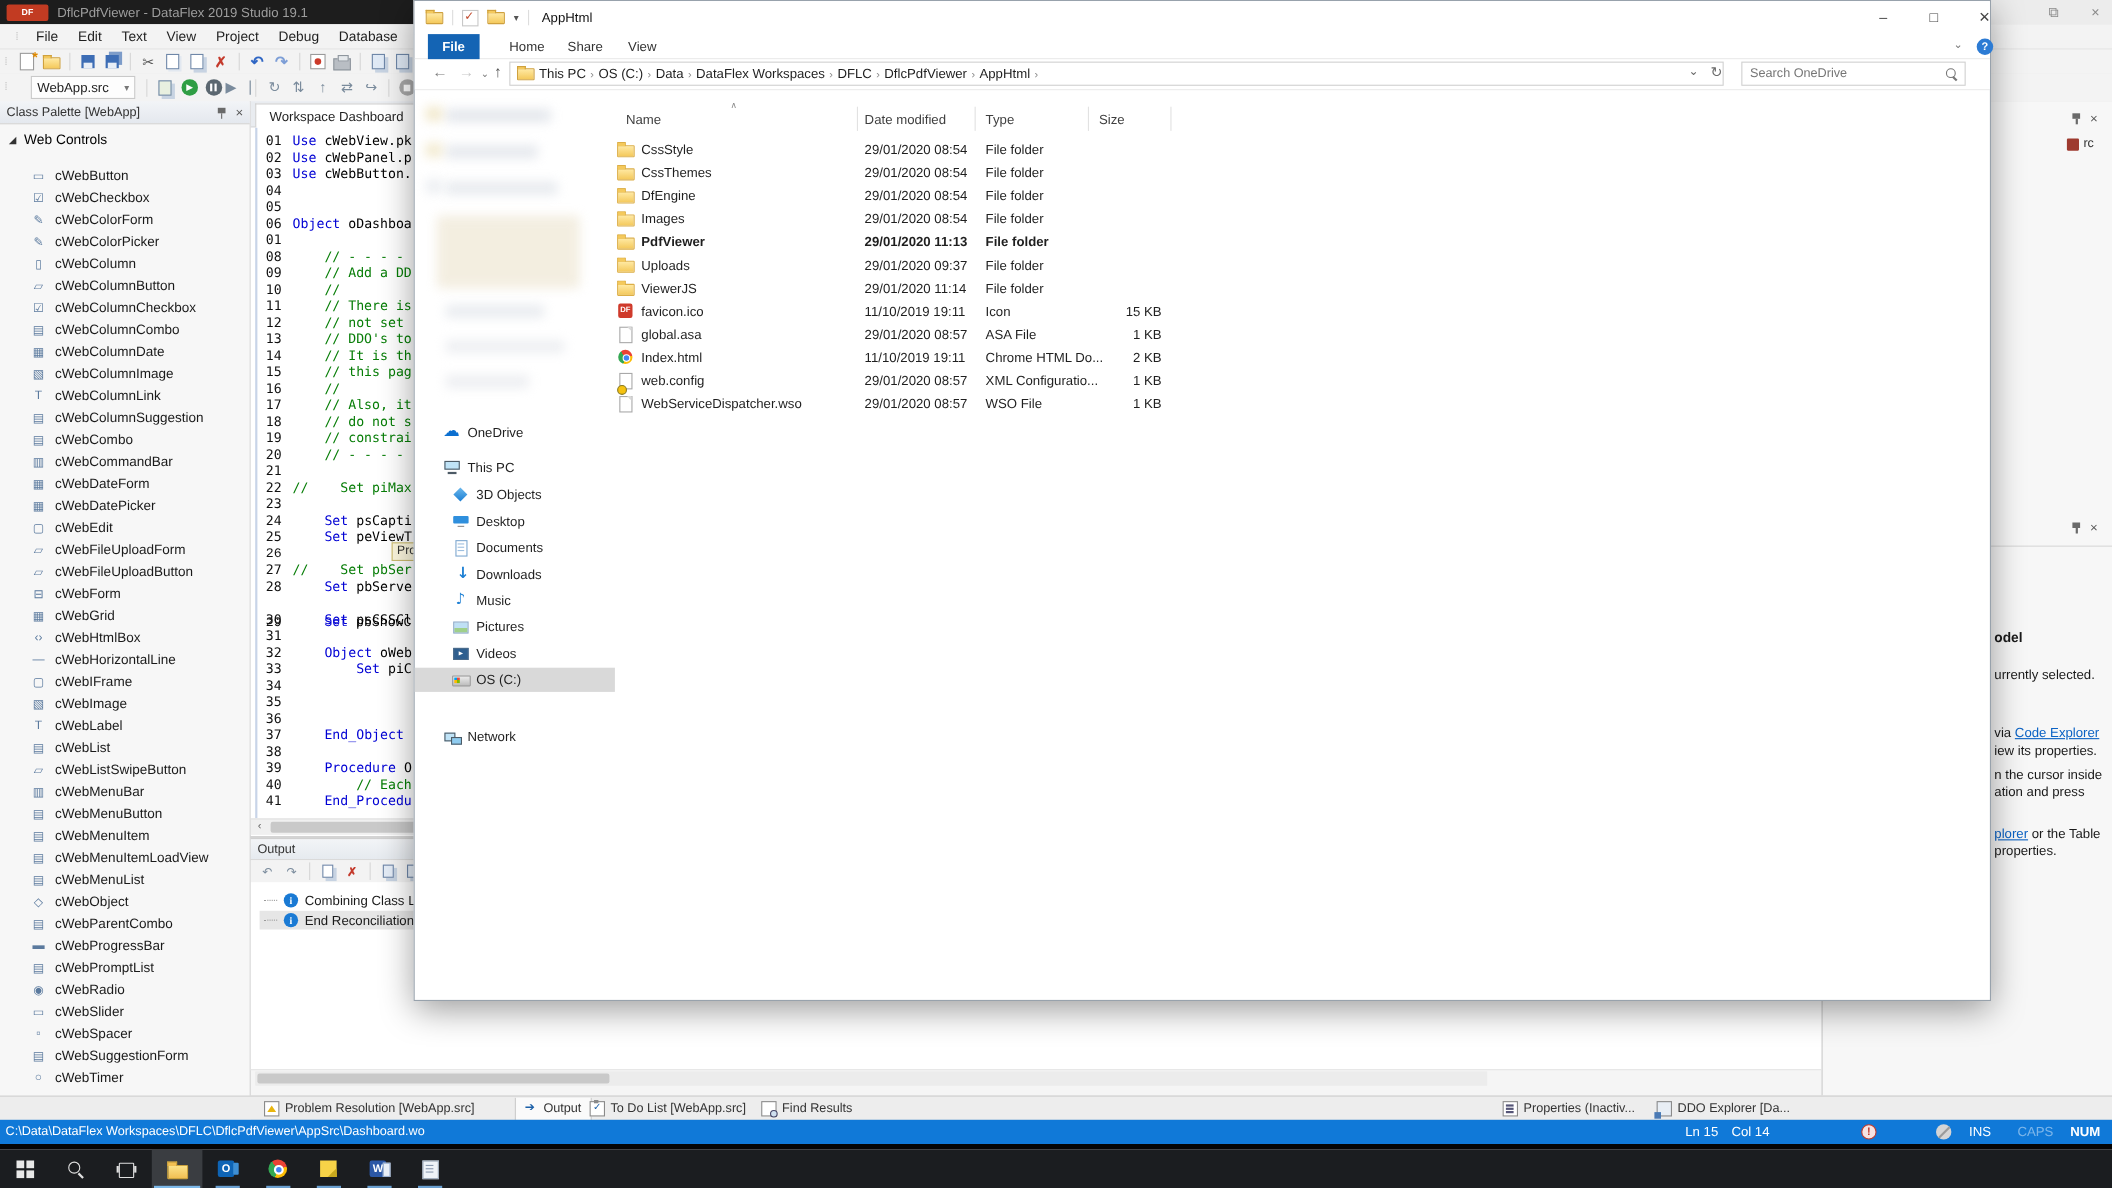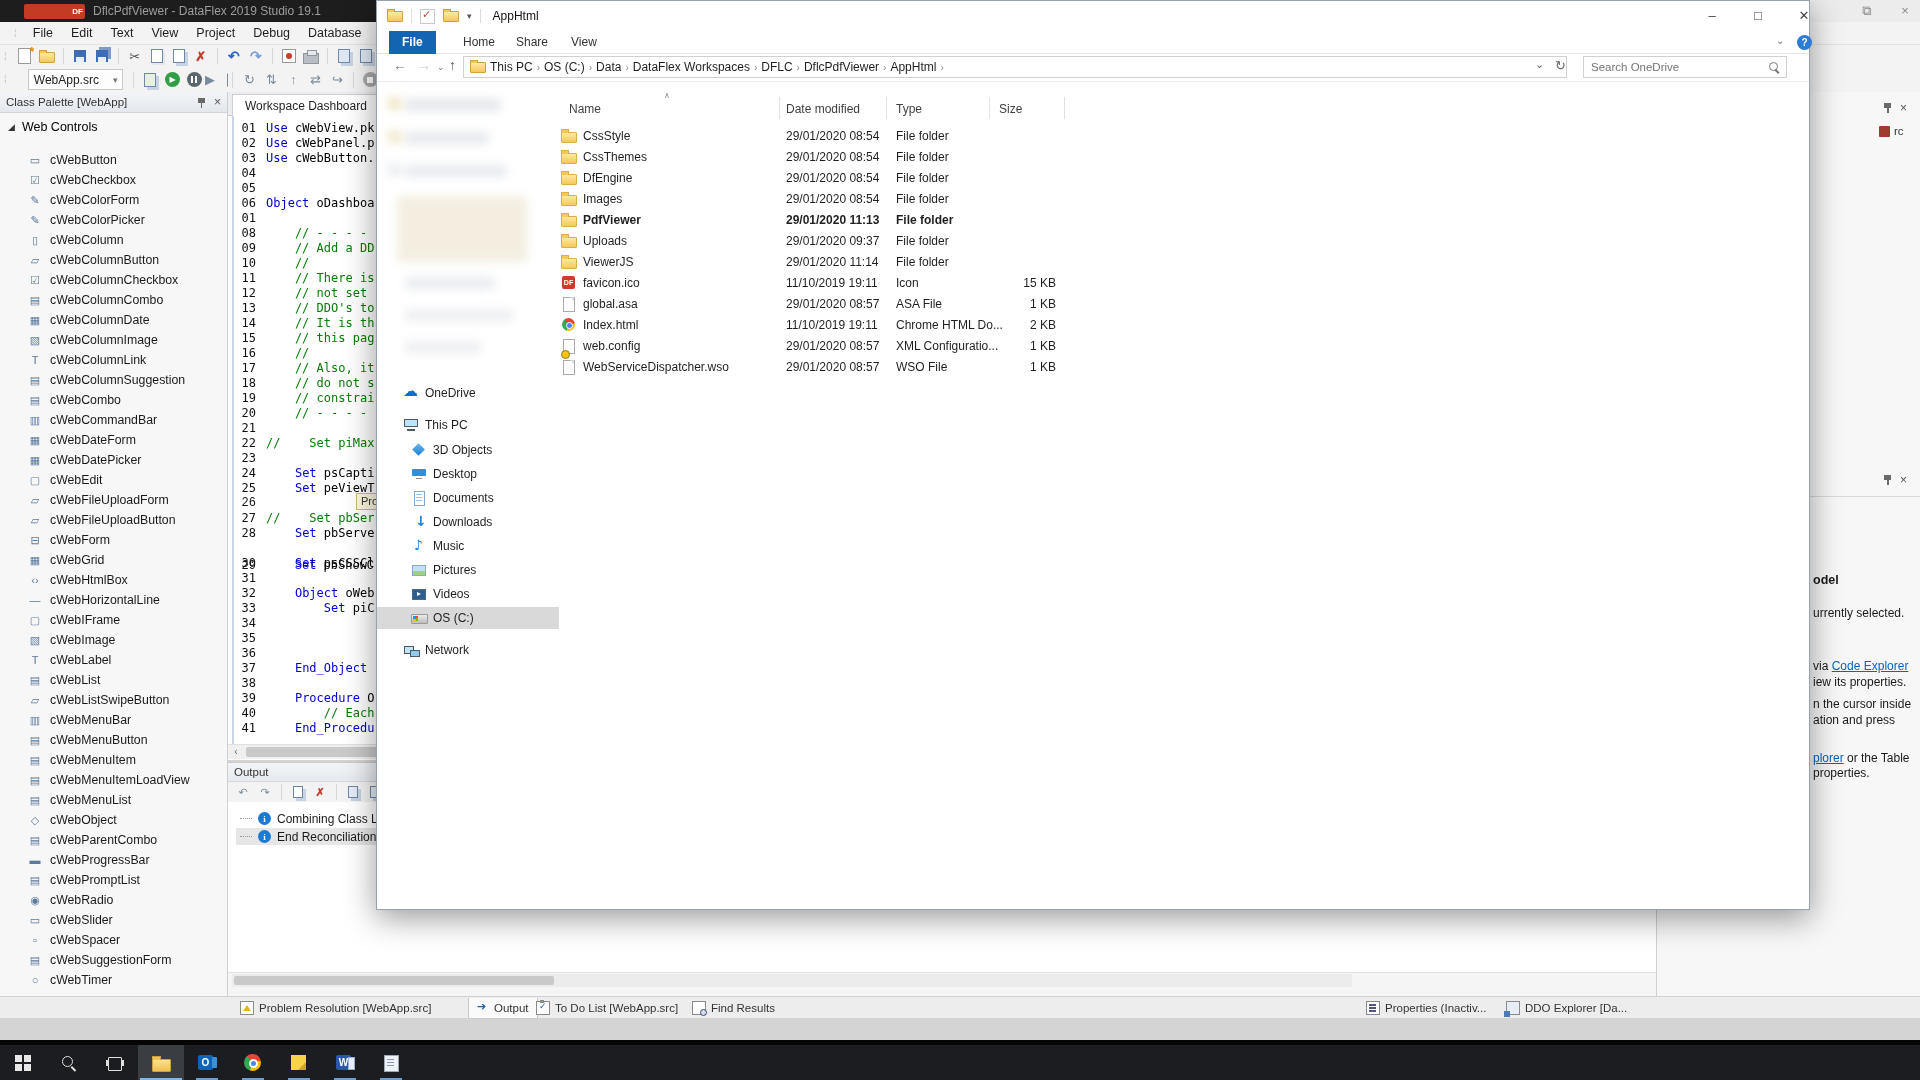--- a/index.html
+++ b/index.html
@@ -2,22 +2,22 @@
 <html><head>
 <meta charset="utf-8">
 <style>
   html,body{margin:0;padding:0;background:#000;}
   #screen{position:relative;width:1920px;height:1080px;overflow:hidden;background:#d4d4d4;
     font-family:"Liberation Sans",sans-serif;font-size:12px;color:#222;}
   .abs{position:absolute;}
   
   #st-title{left:0;top:0;width:1920px;height:22px;background:#ececec;}
   #st-title-dark{left:0;top:0;width:376px;height:22px;background:#1d1d1d;display:flex;align-items:center;}
-  .df-badge{width:15px;height:15px;margin-left:24px;background:#c23b22;border-radius:2px;color:#fff;
-    font-size:8px;font-weight:bold;display:flex;align-items:center;justify-content:center;flex:none;padding-left:46px;}
+  .df-badge{width:38px;height:15px;margin-left:6px;background:#c23b22;border-radius:2px;color:#fff;
+    font-size:8px;font-weight:bold;display:flex;align-items:center;justify-content:center;flex:none;}
   #st-title-text{margin-left:8px;color:#9d9d9d;font-size:12px;white-space:nowrap;}
   .st-winbtn{top:2px;width:26px;height:18px;color:#8a8a8a;font-size:13px;text-align:center;line-height:18px;}
   #st-menu{left:0;top:22px;width:1920px;height:23px;background:#f3f3f3;border-bottom:1px solid #e4e4e4;display:flex;align-items:center;padding-left:14px;box-sizing:border-box;}
   .grip{color:#c3c3c3;font-size:10px;margin-right:8px;letter-spacing:-1px;}
   .menu-item{padding:0 9px;line-height:22px;color:#1f1f1f;font-size:12.5px;}
   .toolbar{left:0;width:1920px;background:#f3f3f3;display:flex;align-items:center;}
   #st-tb1{top:45px;height:22px;border-bottom:1px solid #ececec;}
   #st-tb2{top:67px;height:25px;border-bottom:1px solid #dcdcdc;}
   .tsep{width:1px;height:16px;background:#d6d6d6;margin:0 5px;flex:none;}
   .tbi{width:20px;height:18px;position:relative;flex:none;margin:0 1px;display:flex;align-items:center;justify-content:center;font-size:13px;color:#555;}
@@ -659,20 +659,30 @@
       <div class="dock-tab" style="left: 1358px;">
         <span class="ti ti-props"></span>
         <span>Properties (Inactiv...</span>
       </div>
       <div class="dock-tab" style="left: 1498px;">
         <span class="ti ti-ddo"></span>
         <span>DDO Explorer [Da...</span>
       </div>
     </div>
 
+  <div class="abs" id="st-status">
+    <div id="status-path">C:\Data\DataFlex Workspaces\DFLC\DflcPdfViewer\AppSrc\Dashboard.wo</div>
+    <div class="status-right" style="left:1532px;">Ln 15</div>
+    <div class="status-right" style="left:1574px;">Col 14</div>
+    <div class="status-right st-err abs" style="left:1692px;">!</div>
+    <div class="status-right st-no abs" style="left:1760px;"></div>
+    <div class="status-right" style="left:1790px;">INS</div>
+    <div class="status-right dim" style="left:1834px;">CAPS</div>
+    <div class="status-right" style="left:1882px;font-weight:bold;">NUM</div>
+  </div>
 
   <div class="abs" id="explorer">
     <div id="ex-title">
       <span class="i-folder" style="margin-top:0;"></span>
       <span class="qat-sep"></span>
       <span class="qat-check"></span>
       <span class="i-folder" style="margin-top:0;"></span>
       <span class="qat-caret">▾</span>
       <span class="qat-sep"></span>
       <span id="ex-title-label">AppHtml</span>
@@ -753,21 +763,21 @@
             <span>Pictures</span>
           </div>
           <div class="nav-row child" style="top: 502px;">
             <span class="nic video"></span>
             <span>Videos</span>
           </div>
           <div class="nav-row child sel" style="top: 526px;">
             <span class="nic drive"></span>
             <span>OS (C:)</span>
           </div>
-          <div class="nav-row root" style="top: 558px;">
+          <div class="nav-row root" style="top: 578px;">
             <span class="nic net"></span>
             <span>Network</span>
           </div>
         </div>
     </div>
 
     <div id="ex-files">
       <div class="col-hdr" style="left:10px;">Name</div>
       <div class="sort-caret" style="left:105px;">∧</div>
       <div class="col-hdr" style="left:227px;">Date modified</div>

